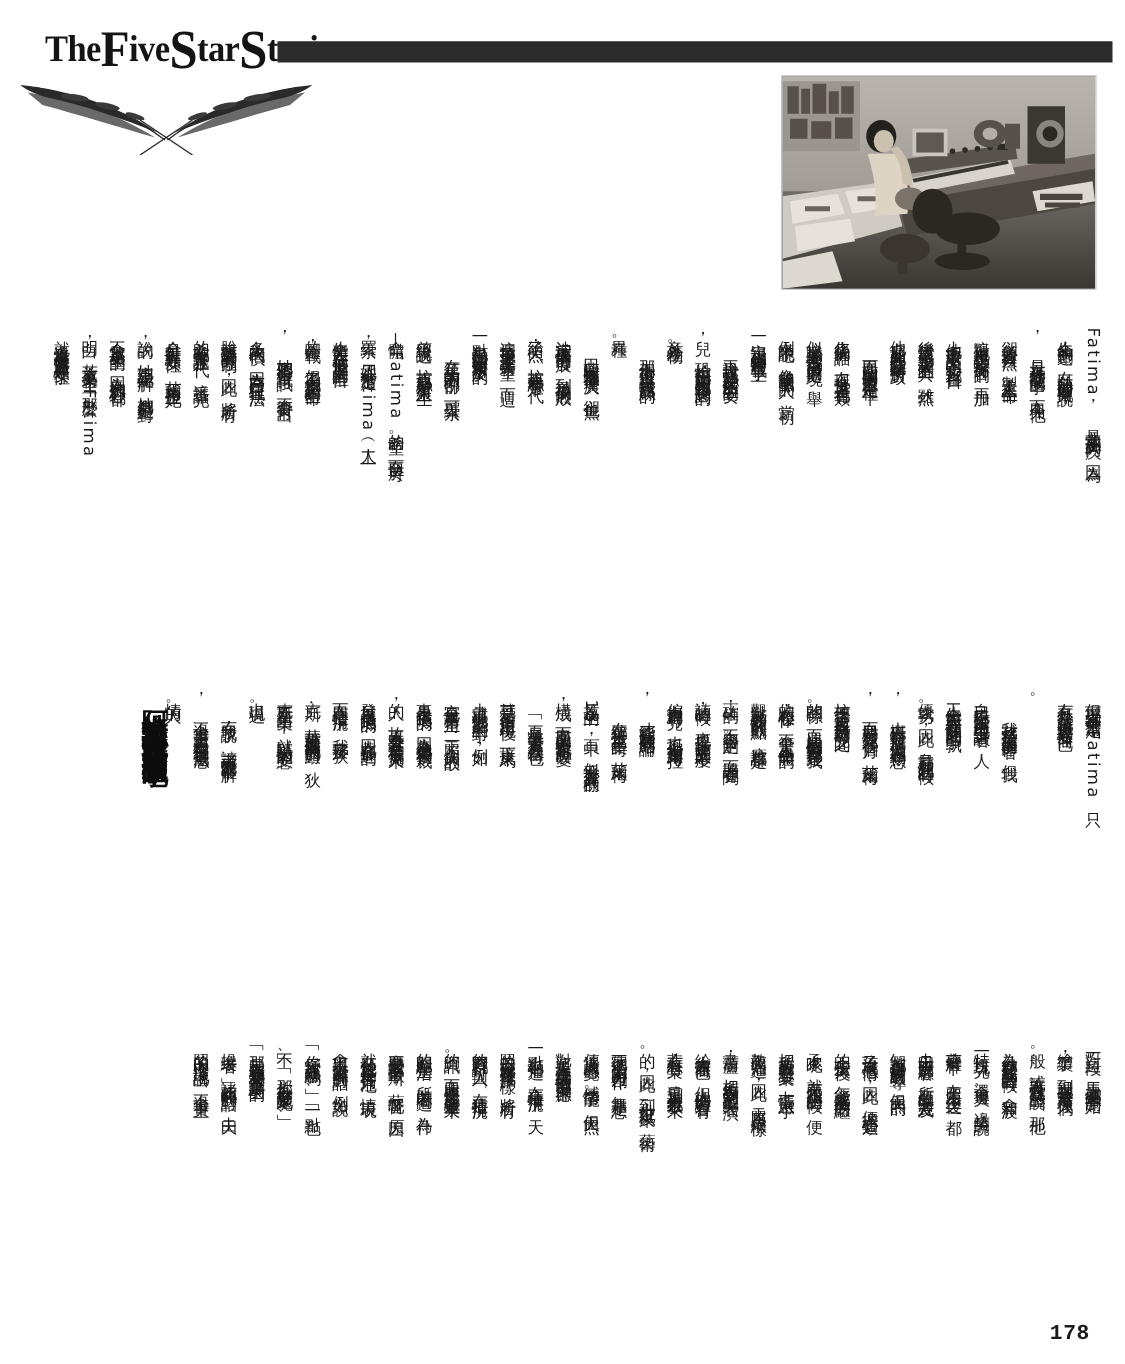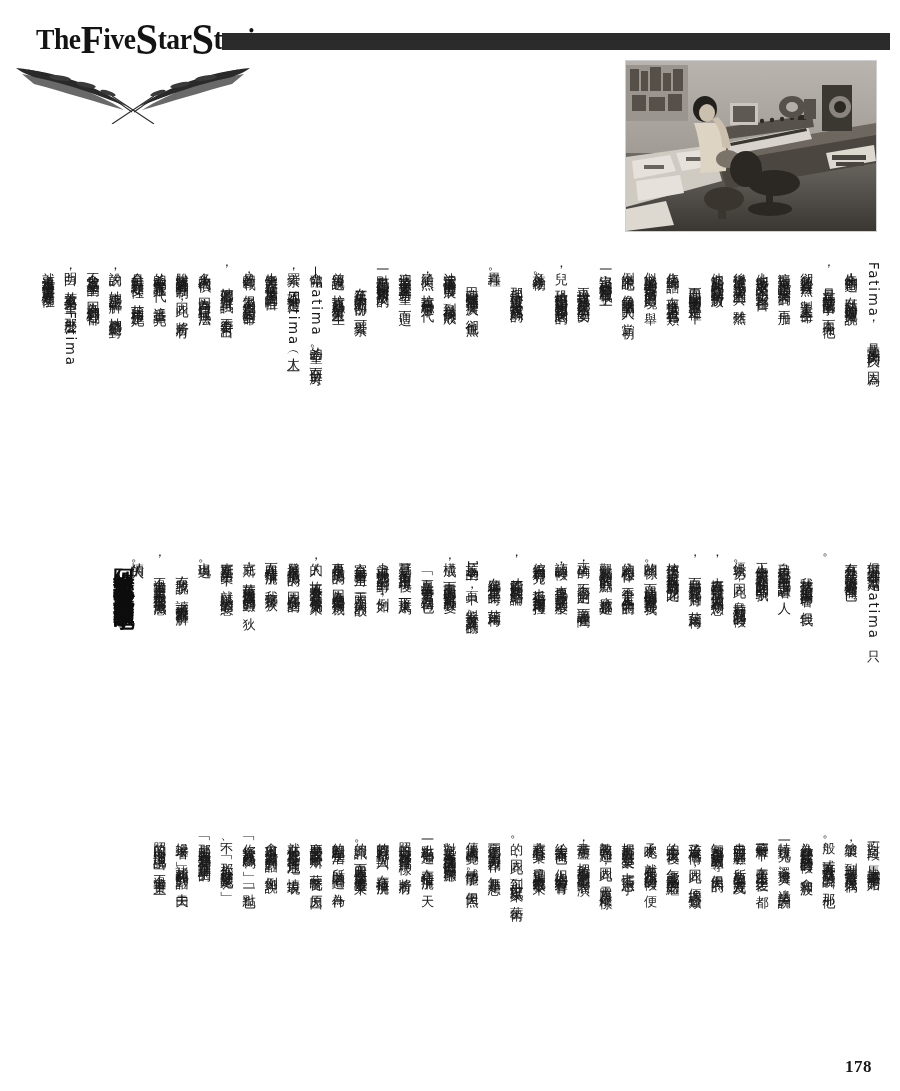--- a/index.html
+++ b/index.html
@@ -69,21 +69,21 @@
     font-weight: 700;
     font-size: 21px;
     letter-spacing: 2.2px;
     color: #0d0d0d;
   }
 
   
   #page-number {
     position: absolute;
     right: 28px; bottom: 14px;
-    font-family: Liberation Serif, serif;
+    font-family: Liberation Mono, monospace;
     font-size: 17px;
     font-weight: 700;
     color: #1a1a1a;
     letter-spacing: 0.5px;
     margin-top: 29px;
   }
 </style>
 </head>
 <body>
 

